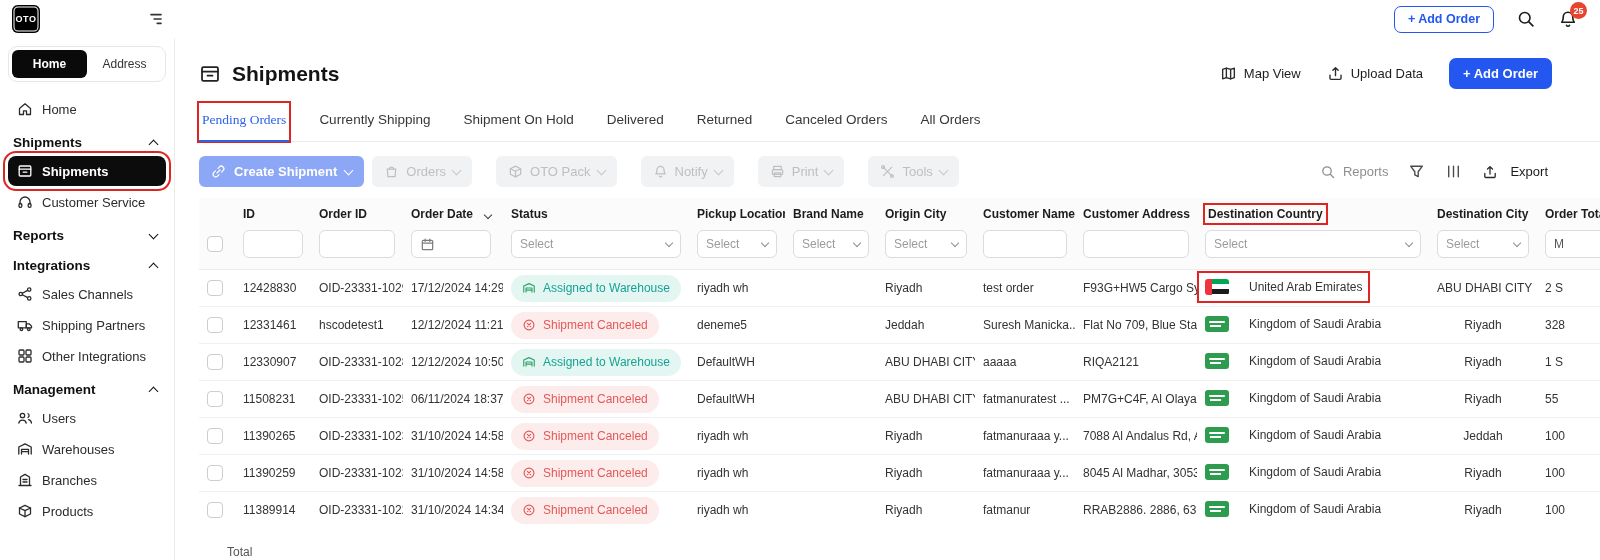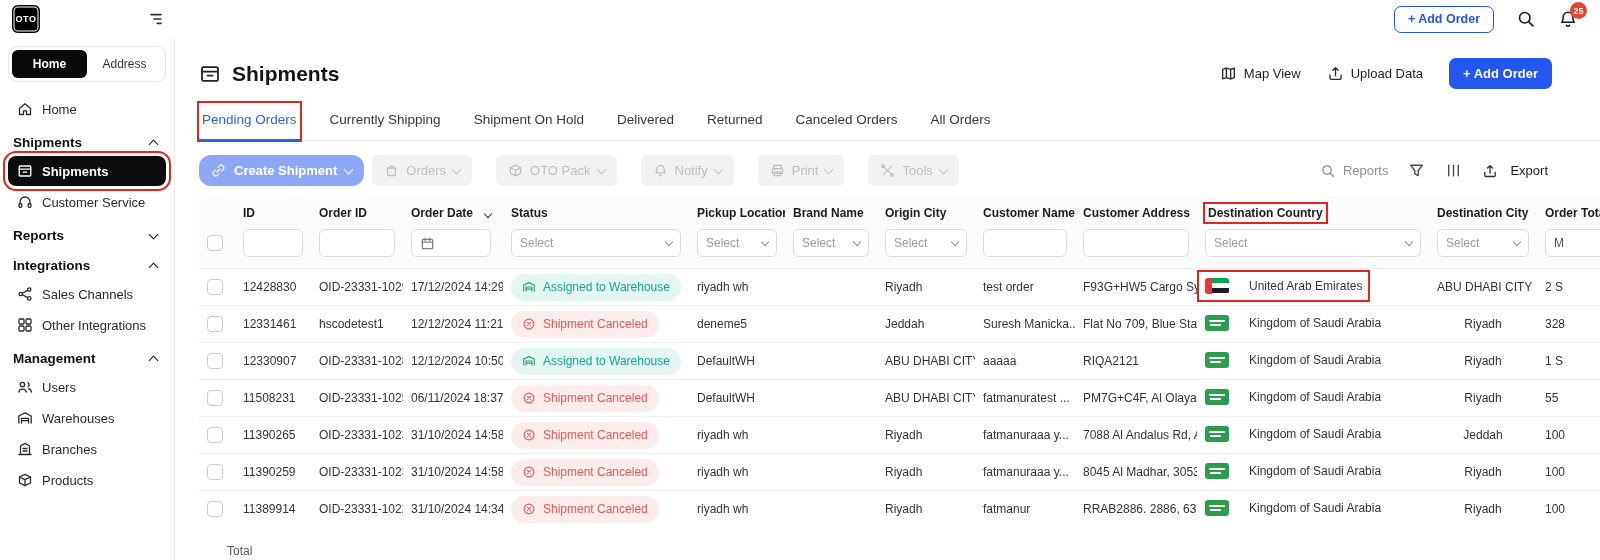--- a/index.html
+++ b/index.html
@@ -49,25 +49,25 @@
   .ph-right { display:flex; align-items:center; gap:26px; }
   .hd-link { display:flex; align-items:center; gap:7px; font-size:13px; color:#1d1d1d; cursor:pointer; }
   .hd-link svg { width:17px; height:17px; display:block; color:#2b2b2b; }
   .btn-primary { background:#2456f0; color:#fff; border:none; border-radius:7px; height:31px; padding:0 14px;
                  font-size:13px; font-weight:bold; cursor:pointer; font-family:inherit; }
   
   .tabs { display:flex; gap:27px; border-bottom:1px solid #e9e9e9; }
   .tab { font-size:13.5px; color:#373737; padding:9px 3px 13px; cursor:pointer; position:relative; white-space:nowrap; }
   .tab.active { color:#2c63e8; }
   .tab.active::after { content:""; position:absolute; left:0; right:0; bottom:-1px; height:2.5px; background:#2c63e8; }
-  .tab.annotated { outline:2px solid #e0241f; }
+  .tab.annotated { outline:2px solid #e0241f;font-family:Liberation Serif, serif; }
   
   .toolbar { display:flex; align-items:center; gap:8px; padding:14px 52px 11px 0; }
   .btn-create { display:flex; align-items:center; gap:8px; background:#8da7f7; color:#fff; border:none;
-                border-radius:12px; height:31px; padding:0 12px; font-size:13px; font-weight:bold; cursor:pointer; font-family:inherit; }
+                border-radius:6px; height:31px; padding:0 12px; font-size:13px; font-weight:bold; cursor:pointer; font-family:inherit; }
   .btn-create svg { width:15px; height:15px; display:block; }
   .btn-create .chev { border-color:#fff; }
   .tgroup { display:flex; gap:24px; }
   .btn-gray { display:flex; align-items:center; gap:7px; background:#f1f2f3; color:#bfbfbf; border:none;
               border-radius:6px; height:31px; padding:0 12px; font-size:13px; font-family:inherit; }
   .btn-gray svg { width:15px; height:15px; display:block; }
   .btn-gray .chev { border-color:#c6c6c6; }
   .tb-right { margin-left:auto; display:flex; align-items:center; gap:20px; }
   .search-lite { display:flex; align-items:center; gap:7px; color:#8e8e8e; font-size:13px; cursor:pointer; }
   .search-lite svg { width:16px; height:16px; display:block; }
@@ -208,20 +208,33 @@
                 <path d="M5.4 7.2l5.2-2.8M5.4 8.8l5.2 2.8"></path>
               </g>
             </svg>
           </span>
           <span>Sales Channels</span>
         </div>
         <div class="nav-item">
           <span class="nicon">
             <svg viewBox="0 0 16 16">
               <g fill="none" stroke="currentColor" stroke-width="1.3" stroke-linecap="round" stroke-linejoin="round">
+                <rect x="1.3" y="4.6" width="8" height="6.2"></rect>
+                <path d="M9.3 6.8h2.9l2.3 2.3v1.7H9.3z"></path>
+                <circle cx="4.4" cy="12.2" r="1.3"></circle>
+                <circle cx="11.8" cy="12.2" r="1.3"></circle>
+              </g>
+            </svg>
+          </span>
+          <span>Shipping Partners</span>
+        </div>
+        <div class="nav-item">
+          <span class="nicon">
+            <svg viewBox="0 0 16 16">
+              <g fill="none" stroke="currentColor" stroke-width="1.3" stroke-linecap="round" stroke-linejoin="round">
                 <rect x="2" y="2" width="5" height="5" rx="1"></rect>
                 <rect x="9" y="2" width="5" height="5" rx="1"></rect>
                 <rect x="2" y="9" width="5" height="5" rx="1"></rect>
                 <rect x="9" y="9" width="5" height="5" rx="1"></rect>
               </g>
             </svg>
           </span>
           <span>Other Integrations</span>
         </div>
         <div class="nav-section">

